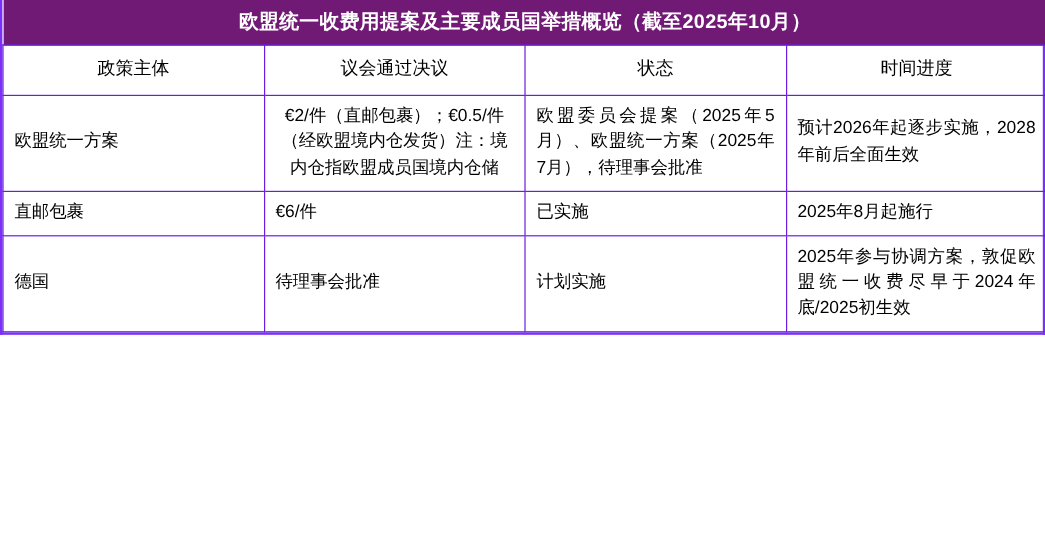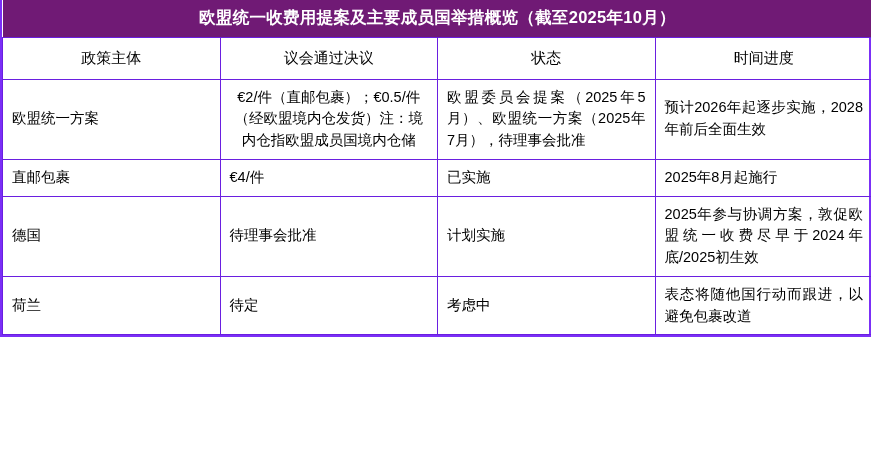--- a/index.html
+++ b/index.html
@@ -75,35 +75,29 @@
 
       <tr>
         <td class="cell col1 c-center">欧盟统一方案</td>
         <td class="cell col2 c-left">€2/件（直邮包裹）；€0.5/件（经欧盟境内仓发货）注：境内仓指欧盟成员国境内仓储</td>
         <td class="cell col3 c-justify">欧盟委员会提案（2025年5月）、欧盟统一方案（2025年7月），待理事会批准</td>
         <td class="cell col4 c-justify">预计2026年起逐步实施，2028年前后全面生效</td>
       </tr>
 
       <tr>
         <td class="cell col1 c-center">直邮包裹</td>
-        <td class="cell col2 c-center">€4/件</td>
+        <td class="cell col2 c-center">€6/件</td>
         <td class="cell col3 c-center">已实施</td>
         <td class="cell col4 c-center">2025年8月起施行</td>
       </tr>
 
 
       <tr>
         <td class="cell col1 c-center">德国</td>
         <td class="cell col2 c-center">待理事会批准</td>
         <td class="cell col3 c-center">计划实施</td>
         <td class="cell col4 c-justify">2025年参与协调方案，敦促欧盟统一收费尽早于2024年底/2025初生效</td>
       </tr>
 
-      <tr>
-        <td class="cell col1 c-center">荷兰</td>
-        <td class="cell col2 c-center">待定</td>
-        <td class="cell col3 c-center">考虑中</td>
-        <td class="cell col4 c-justify">表态将随他国行动而跟进，以避免包裹改道</td>
-      </tr>
 
     </tbody>
   </table>
 </div>
 
 </body></html>

